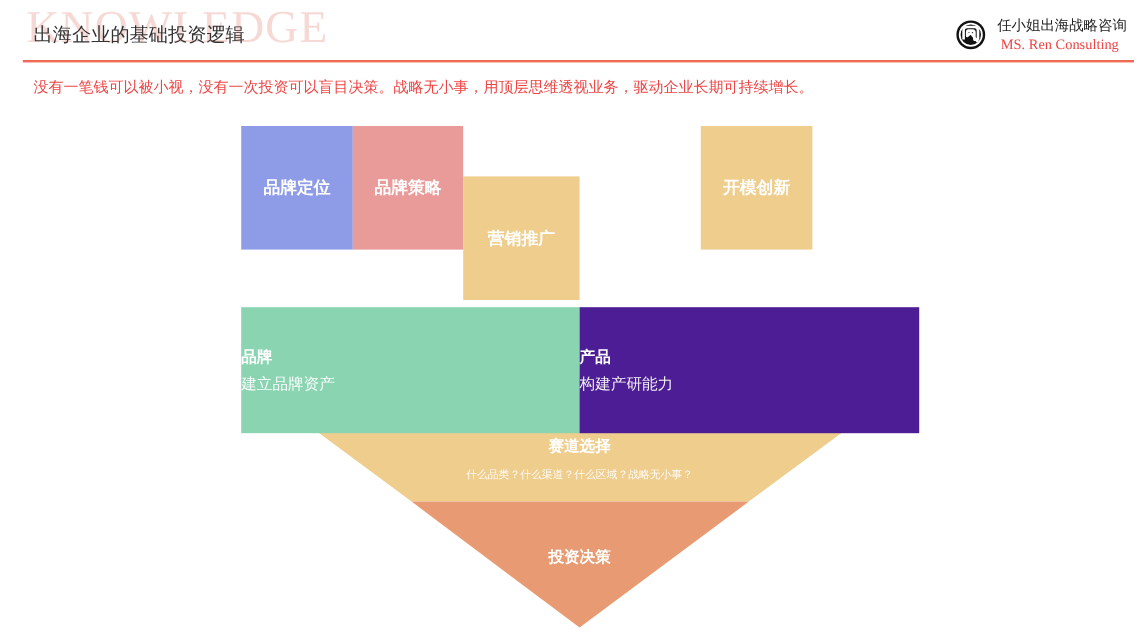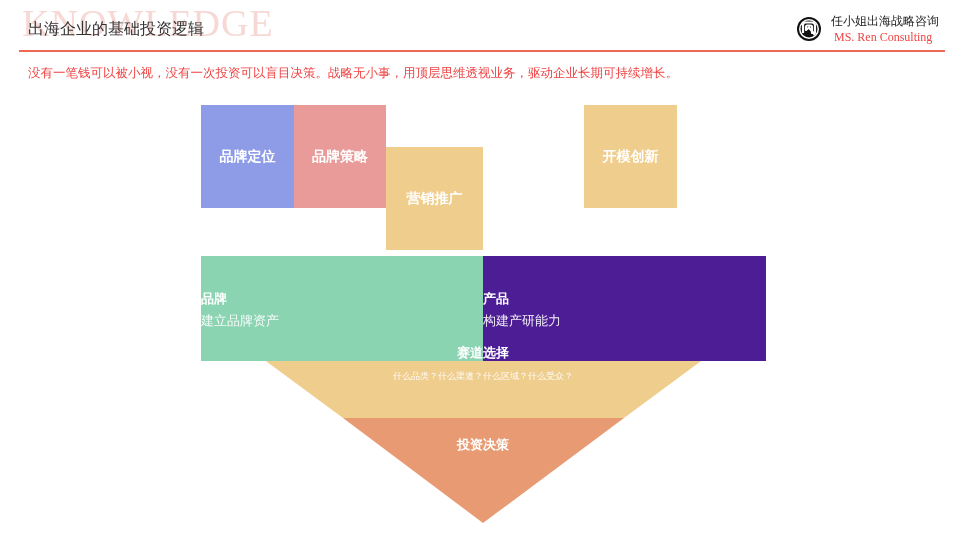--- a/index.html
+++ b/index.html
@@ -9,21 +9,21 @@
   .rule { position:absolute; left:19px; top:50px; width:926px; height:2px; background:#ef6a55; }
   .logo { position:absolute; left:796px; top:16px; width:26px; height:26px; }
   .brand-cn { position:absolute; left:831px; top:14px; font-size:12px; color:#222; line-height:15px; }
   .brand-en { position:absolute; left:834px; top:30px; font-family:"Liberation Serif", serif; font-size:12px; color:#ef4444; line-height:14px; }
   .subtitle { position:absolute; left:28px; top:64px; font-family:"DejaVu Serif", serif; font-size:12.5px; color:#ef4444; line-height:18px; white-space:nowrap; }
   .diagram { position:absolute; left:0; top:0; width:957px; height:536px; }
   .cell { position:absolute; display:flex; align-items:center; justify-content:center; color:#fff; font-weight:bold; font-size:14px; }
   .mid { position:absolute; display:flex; flex-direction:column; align-items:flex-start; justify-content:center; color:#fff;margin-top:48px; }
   .mid .h { font-weight:bold; font-size:13px; line-height:18px; }
   .mid .s { font-size:13px; line-height:14px; margin-top:6px; opacity:0.92; }
-  .funnel-text { position:absolute; text-align:center; color:#fff; }
+  .funnel-text { position:absolute; text-align:center; color:#fff;margin-top:20px; }
 </style>
 </head>
 <body>
 
 <div class="watermark">KNOWLEDGE</div>
 <div class="title">出海企业的基础投资逻辑</div>
 <div class="rule"></div>
 
 <svg class="logo" viewBox="0 0 26 26">
   <circle cx="13" cy="13" r="12" fill="#111"></circle>
@@ -60,18 +60,18 @@
     <div class="h">品牌</div>
     <div class="s">建立品牌资产</div>
   </div>
   <div class="mid" style="left:483px;top:208px;width:283px;height:105px;background:#4c1d95;">
     <div class="h">产品</div>
     <div class="s">构建产研能力</div>
   </div>
 
   <div class="funnel-text" style="left:283px;top:344px;width:400px;">
     <div style="font-weight:bold;font-size:13px;line-height:18px;">赛道选择</div>
-    <div style="font-size:9px;line-height:14px;margin-top:7px;opacity:0.92;">什么品类？什么渠道？什么区域？什么受众？</div>
+    <div style="font-size:9px;line-height:14px;margin-top:7px;opacity:0.92;">什么品类？什么渠道？什么区域？战略无小事？</div>
   </div>
   <div class="funnel-text" style="left:403px;top:434px;width:160px;">
     <div style="font-weight:bold;font-size:13px;line-height:22px;">投资决策</div>
   </div>
 </div>
 
 </body></html>

